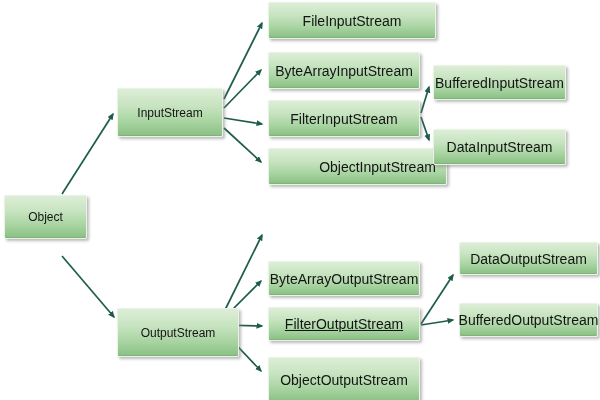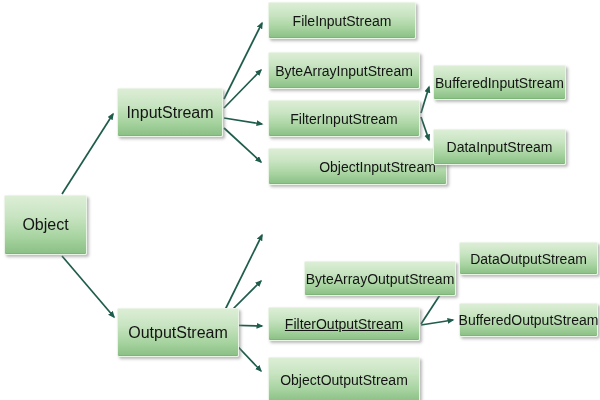--- a/index.html
+++ b/index.html
@@ -14,33 +14,33 @@
     display:flex;align-items:center;justify-content:center;
     background:linear-gradient(to bottom,#dceed6 0%,#c8e4c1 35%,#a8d4a1 70%,#89bf84 100%);
     border:1px solid #e9f3e6;
     box-shadow:2px 2px 3px rgba(130,130,130,0.55), inset 0 -1px 0 #7db478;
     color:#141414;
     font-size:14px;
     white-space:nowrap;
     box-sizing:border-box;
     border-radius:2px;
   }
-  .big{font-size:16px;}
+  .big{font-size:12px;}
   
-  .n-object                  {left:4px;  top:195px; width:83px;  height:60px;}
+  .n-object                  {left:4px;  top:195px; width:83px;  height:44px;}
   .n-input-stream            {left:117px;top:88px;  width:106px; height:49px;}
   .n-output-stream           {left:117px;top:308px; width:122px; height:49px;}
-  .n-file-input-stream       {left:268px;top:2px;   width:148px; height:37px;}
+  .n-file-input-stream       {left:268px;top:2px;   width:168px; height:37px;}
   .n-byte-array-input-stream {left:268px;top:52px;  width:152px; height:37px;}
   .n-filter-input-stream     {left:268px;top:100px; width:152px; height:37px;}
   .n-object-input-stream     {left:268px;top:148px; width:179px; height:37px;padding-left:40px;}
   .n-buffered-input-stream   {left:433px;top:65px;  width:133px; height:35px;}
   .n-data-input-stream       {left:433px;top:129px; width:133px; height:36px;}
   .n-file-output-stream      {left:268px;top:213px; width:152px; height:36px;}
-  .n-byte-array-output-stream{left:268px;top:261px; width:152px; height:35px;margin-left:36px;}
+  .n-byte-array-output-stream{left:268px;top:261px; width:152px; height:35px;}
   .n-filter-output-stream    {left:268px;top:307px; width:152px; height:34px;text-decoration:underline;}
   .n-object-output-stream    {left:268px;top:357px; width:152px; height:46px;}
   .n-data-output-stream      {left:459px;top:242px; width:139px; height:33px;text-align:right;}
   .n-buffered-output-stream  {left:459px;top:303px; width:139px; height:34px;}
 </style>
 </head>
 <body>
 
 <div id="canvas">
 

